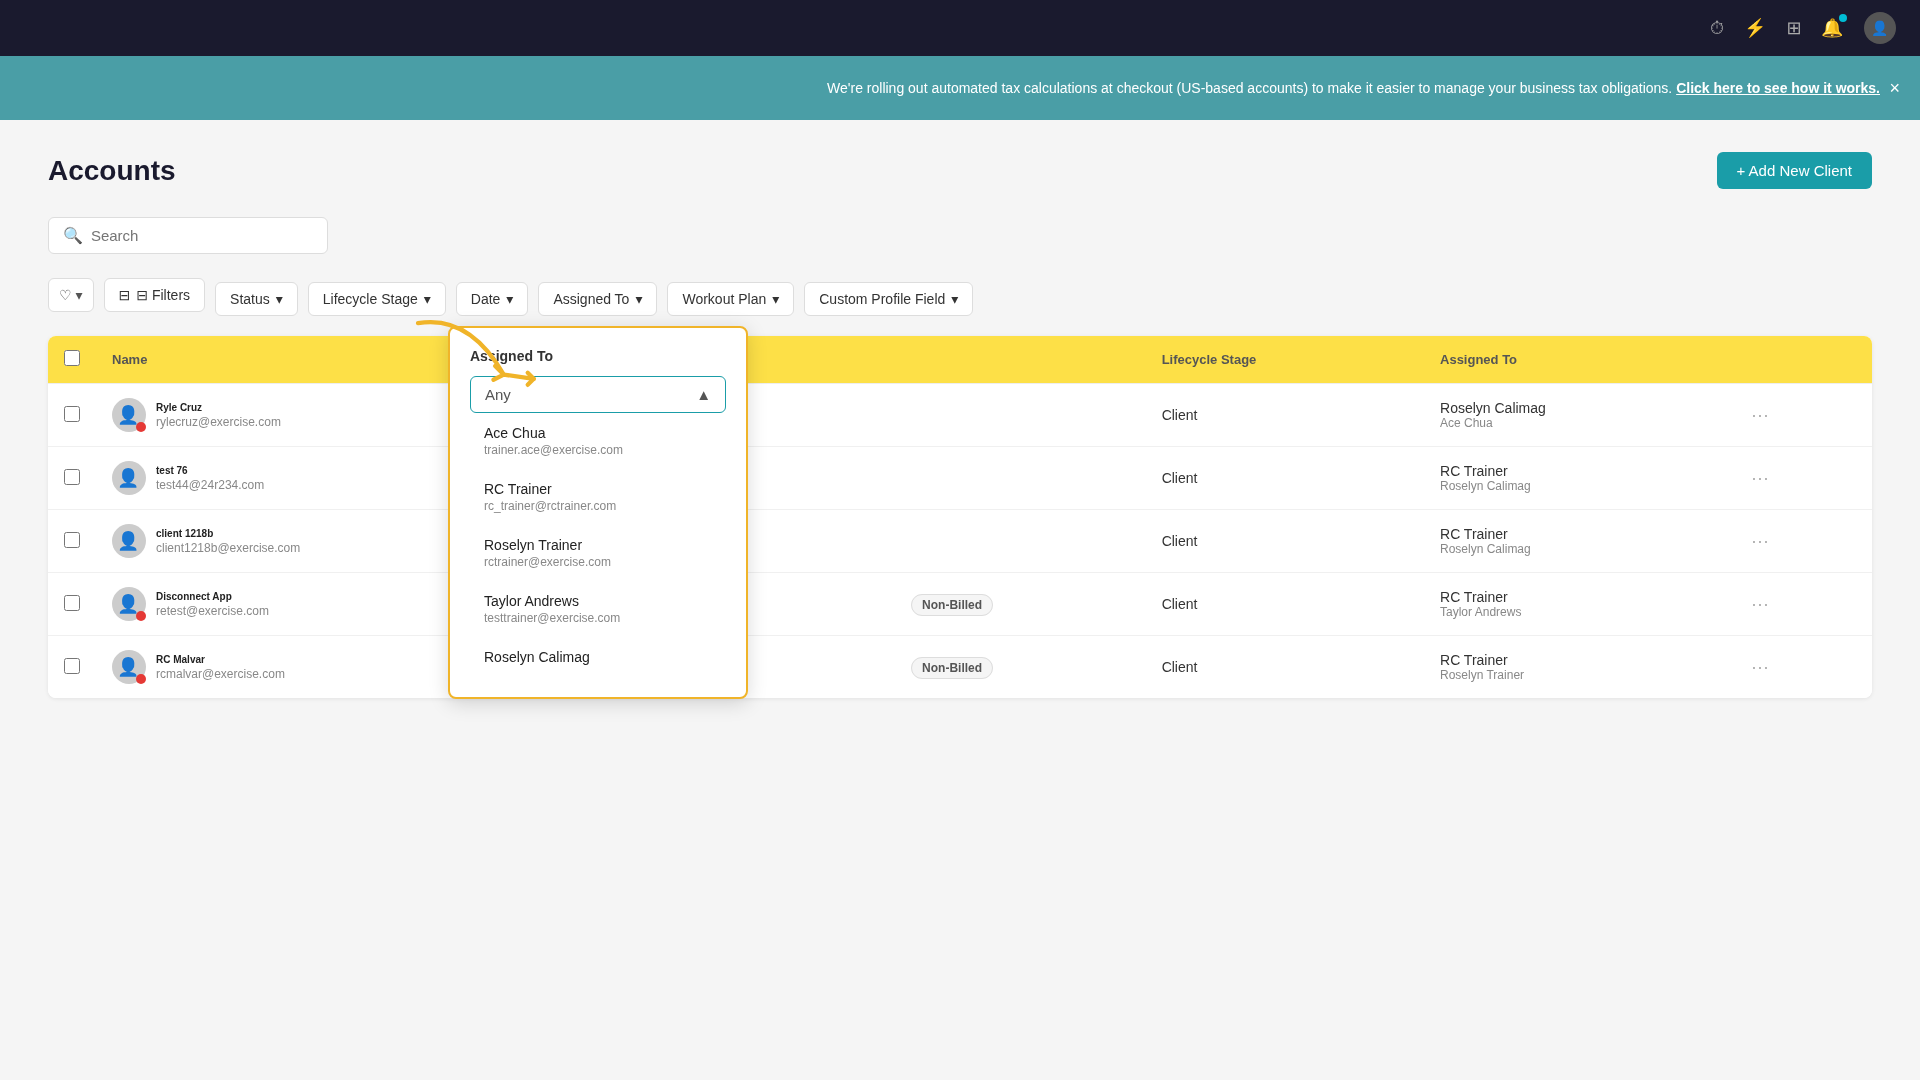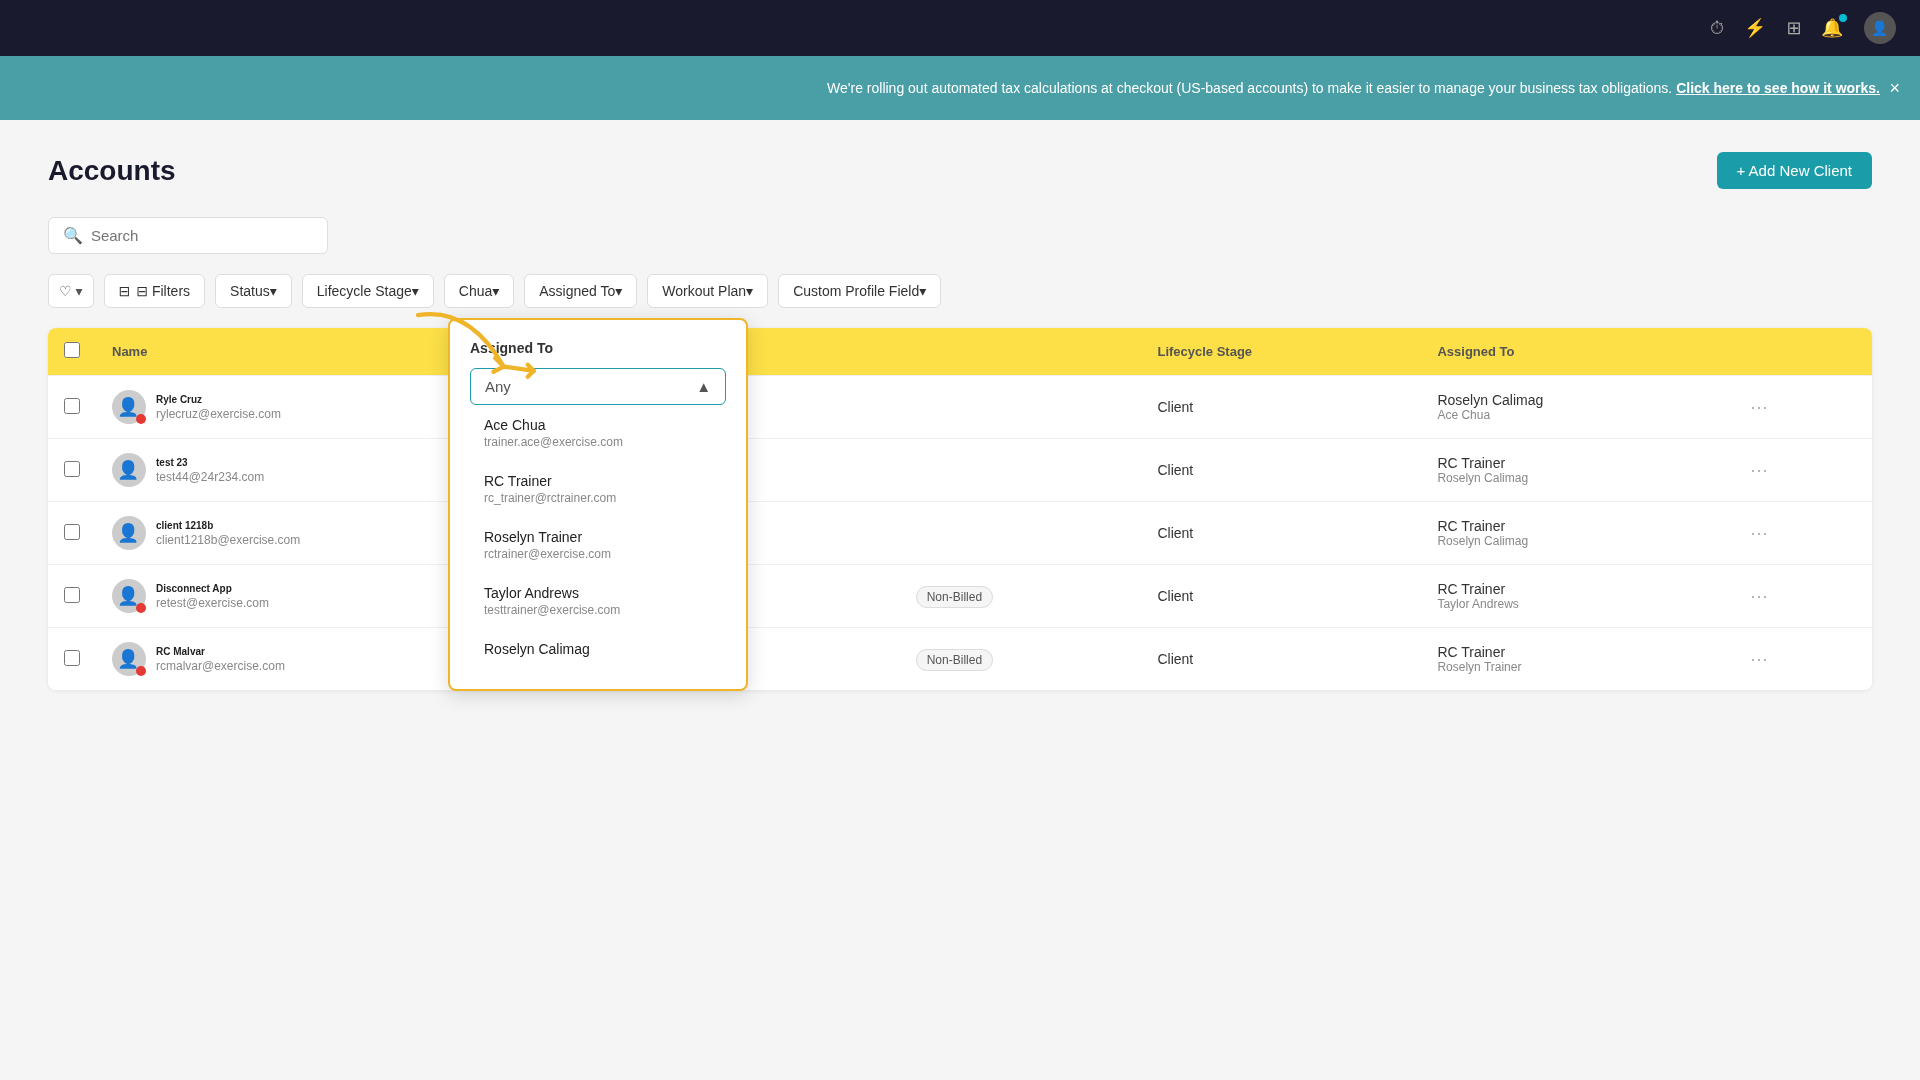--- a/index.html
+++ b/index.html
@@ -145,27 +145,29 @@
       border-radius: 6px;
       background: white;
       cursor: pointer;
       font-size: 14px;
       color: #333;
       font-weight: 500;
     }
     .dropdown-btn {
       display: flex;
       align-items: center;
+      gap: 6px;
       padding: 8px 14px;
       border: 1px solid #ddd;
       border-radius: 6px;
       background: white;
       cursor: pointer;
       font-size: 14px;
       color: #333;
+      margin-top: 8px;
     }
 
     
     .accounts-table {
       width: 100%;
       border-collapse: collapse;
       background: white;
       border-radius: 8px;
       overflow: hidden;
       box-shadow: 0 1px 4px rgba(0,0,0,0.08);
@@ -216,21 +218,21 @@
     .client-cell { display: flex; align-items: center; }
 
     .badge {
       background: #f5f5f5;
       border: 1px solid #ddd;
       border-radius: 12px;
       padding: 3px 10px;
       font-size: 12px;
       color: #555;
     }
-    .badge.non-billed { background: #f5f5f5; }
+    .badge.non-billed { background: #f5f5f5; font-weight: bold; }
 
     .assigned-name { font-weight: 500; font-size: 14px; }
     .assigned-sub { font-size: 12px; color: #888; }
 
     .more-btn {
       background: none;
       border: none;
       cursor: pointer;
       color: #aaa;
       font-size: 18px;
@@ -347,21 +349,21 @@
     </button>
     <button class="dropdown-btn">
       <span>Status</span>
       <span>▾</span>
     </button>
     <button class="dropdown-btn">
       <span>Lifecycle Stage</span>
       <span>▾</span>
     </button>
     <button class="dropdown-btn">
-      <span>Chua</span>
+      <span>Date</span>
       <span>▾</span>
     </button>
     <button class="dropdown-btn" style="border:1px solid #ddd;">
       <span>Assigned To</span>
       <span>▾</span>
     </button>
     <button class="dropdown-btn">
       <span>Workout Plan</span>
       <span>▾</span>
     </button>
@@ -413,21 +415,21 @@
     </tr>
           <tr>
       <td><input type="checkbox" style=""></td>
       <td>
         <div class="client-cell">
           <div class="client-avatar">
             <span class="avatar-icon">👤</span>
 
           </div>
           <div>
-            <div class="client-name">test 23</div>
+            <div class="client-name">test 76</div>
             <div class="client-email">test44@24r234.com</div>
           </div>
         </div>
       </td>
       <td>Thu, Dec 12, 2...</td>
       <td></td>
       <td>Client</td>
       <td>
         <div class="assigned-name">RC Trainer</div>
         <div class="assigned-sub">Roselyn Calimag</div>

